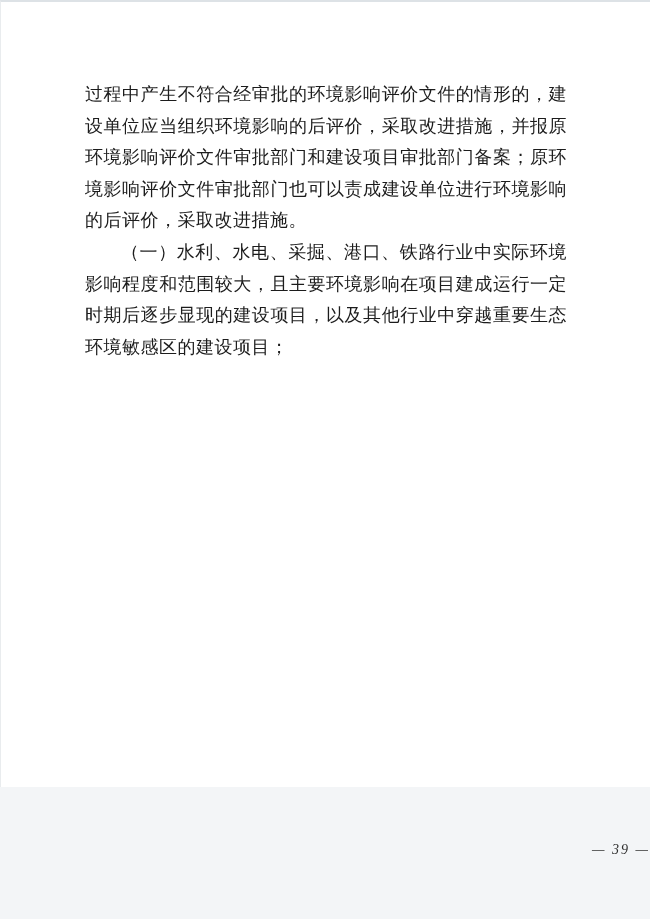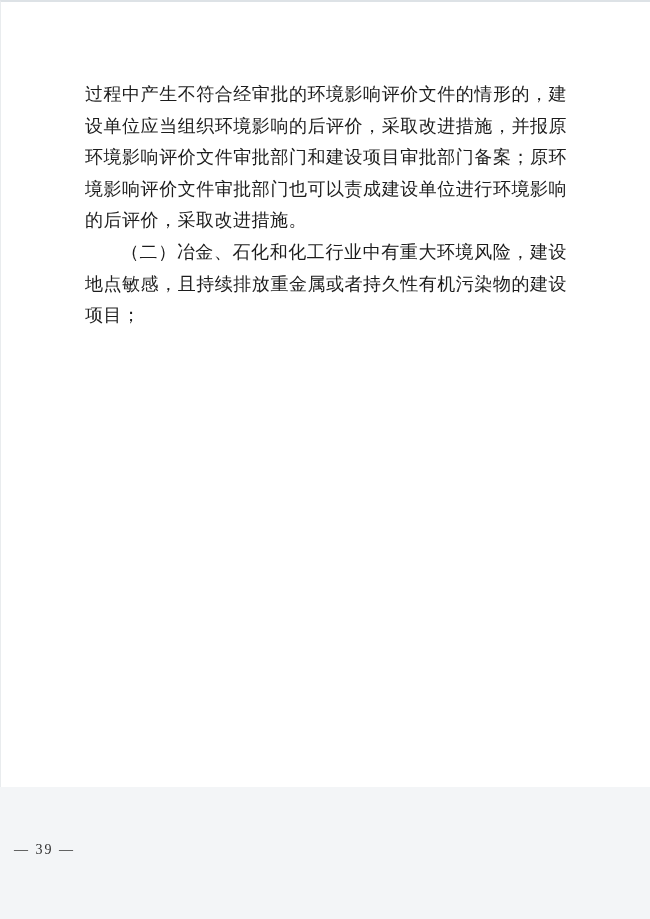--- a/index.html
+++ b/index.html
@@ -37,36 +37,37 @@
   .para {
     margin: 0;
     padding: 0;
     text-indent: 2em;
   }
   .para.no-indent {
     text-indent: 0;
   }
   .footer {
     position: absolute;
-    left: 13px;
+    left: 3px;
     right: 0;
     top: 838px;
-    text-align: left;
+    text-align: right;
+    font-style: italic;
   }
   .page-number {
     font-size: 14px;
     color: #2e2e2e;
     letter-spacing: 2px;
     font-family: "Liberation Serif", "DejaVu Serif", serif;
   }
 </style>
 </head>
 <body>
 
 <div class="page">
   <div class="content">
     <p class="para no-indent">过程中产生不符合经审批的环境影响评价文件的情形的，建设单位应当组织环境影响的后评价，采取改进措施，并报原环境影响评价文件审批部门和建设项目审批部门备案；原环境影响评价文件审批部门也可以责成建设单位进行环境影响的后评价，采取改进措施。</p>
-    <p class="para">（二）冶金、石化和化工行业中有重大环境风险，建设地点敏感，且持续排放重金属或者持久性有机污染物的建设项目；</p>
+    <p class="para">（一）水利、水电、采掘、港口、铁路行业中实际环境影响程度和范围较大，且主要环境影响在项目建成运行一定时期后逐步显现的建设项目，以及其他行业中穿越重要生态环境敏感区的建设项目；</p>
   </div>
   <div class="footer">
     <span class="page-number">— 39 —</span>
   </div>
 </div>
 
 </body></html>

